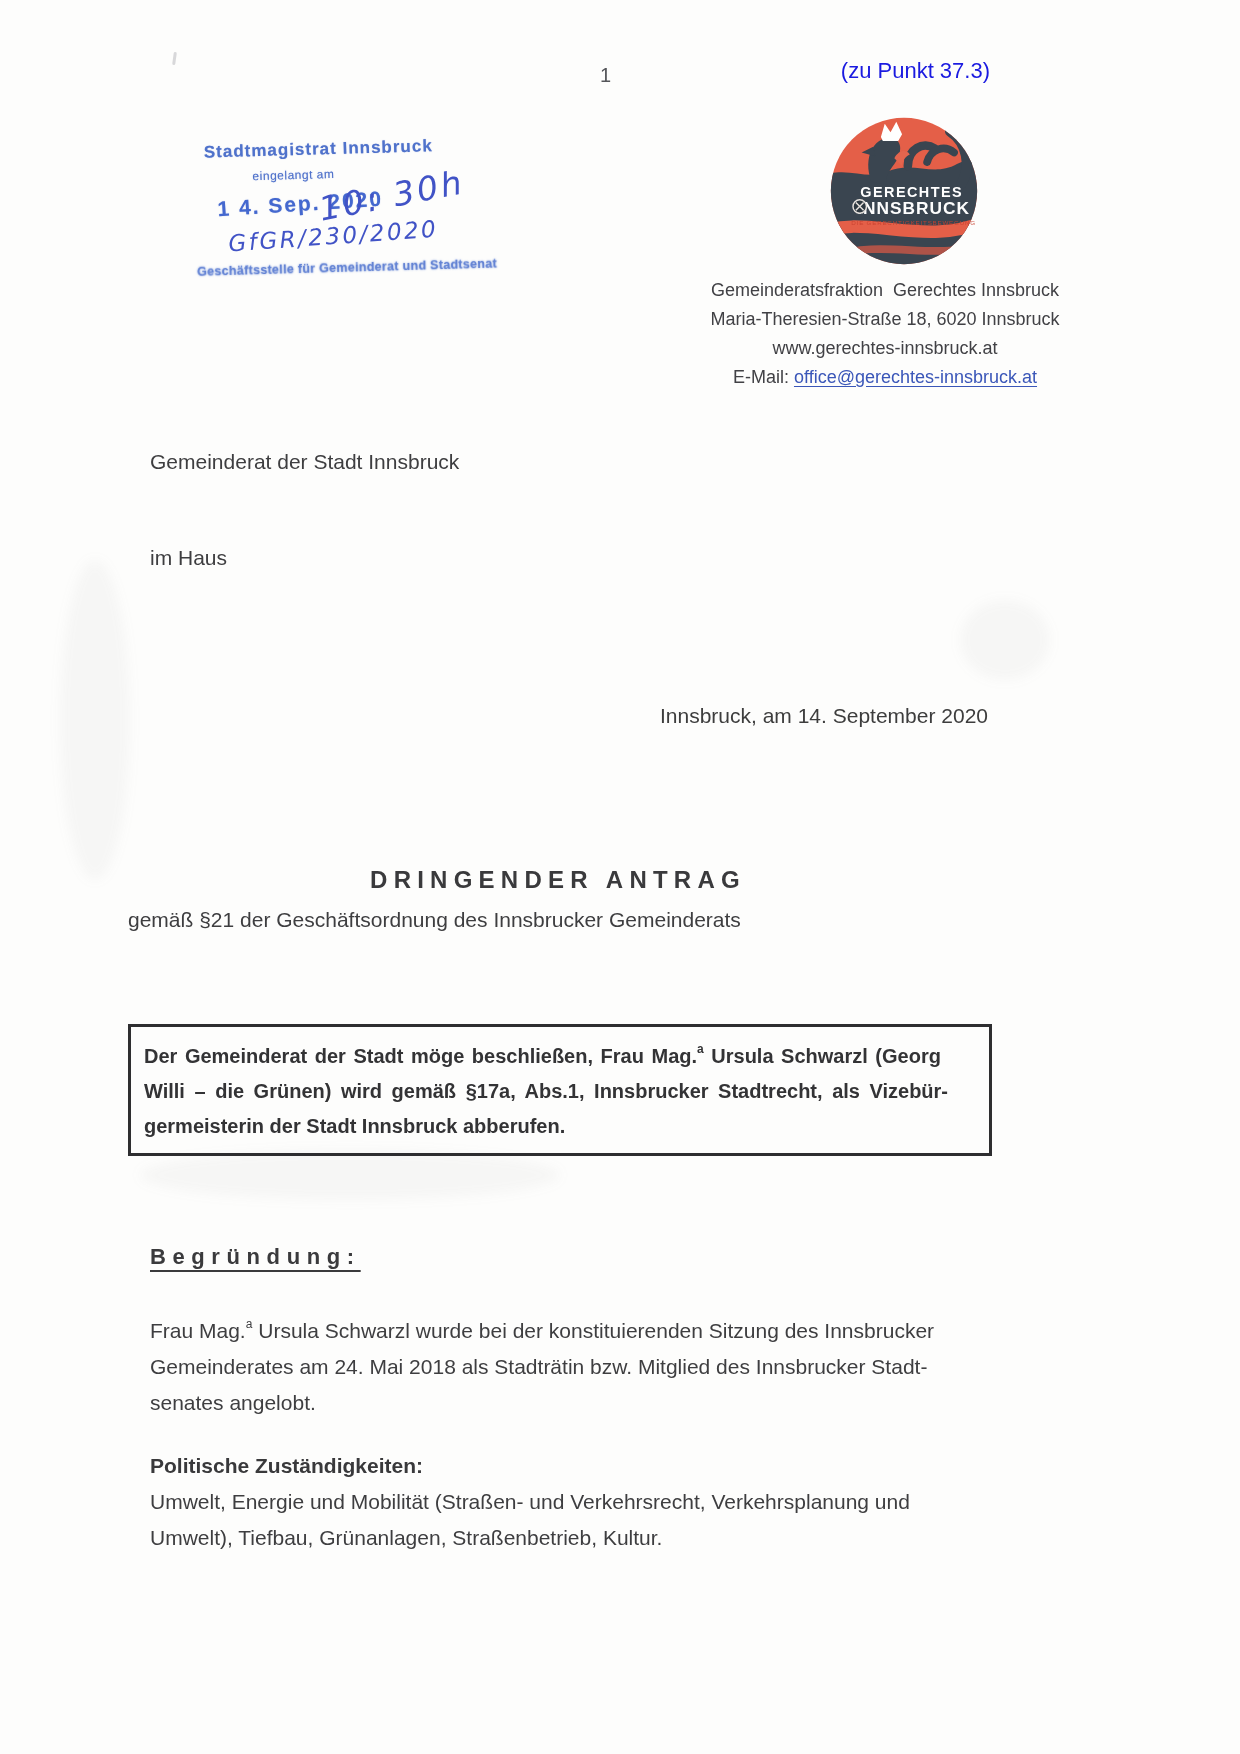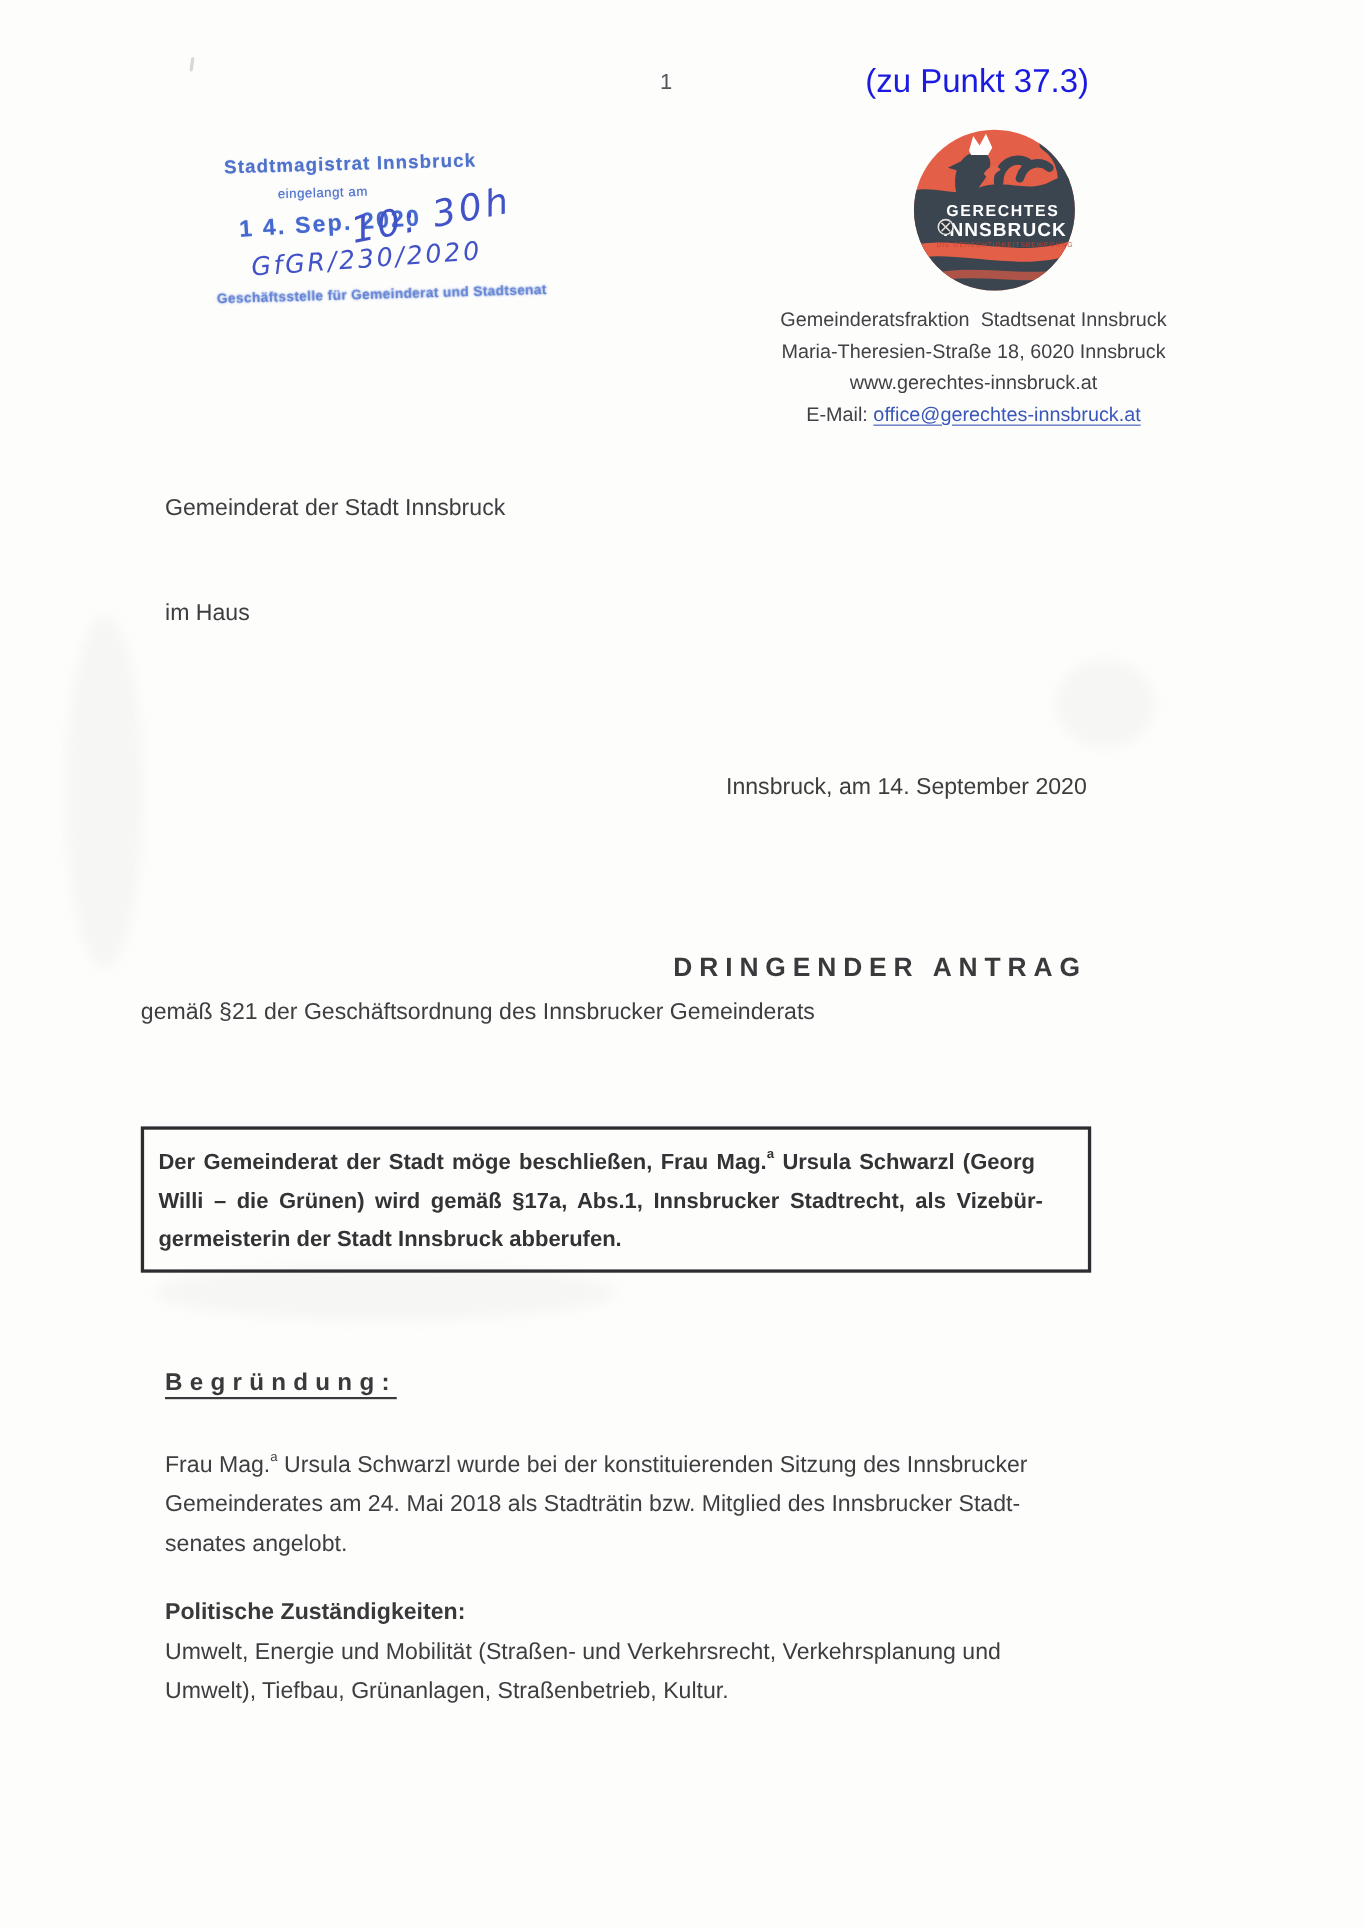--- a/index.html
+++ b/index.html
@@ -8,41 +8,41 @@
     background:#fdfdfc;overflow:hidden;
     font-family:"Liberation Sans",sans-serif;color:#3d3d3d;
   }
   .abs{position:absolute;}
   .nowrap{white-space:pre;}
   
   .scan-mark{background:#b9b9bd;opacity:.55;border-radius:2px;}
   .smudge{background:rgba(120,120,125,.05);filter:blur(6px);border-radius:50%;}
   
   .page-number{font-size:20px;color:#55565a;}
-  .point-annotation{font-size:30px;color:#1a1ae0;width:300px;text-align:right;}
+  .point-annotation{font-size:22px;color:#1a1ae0;width:300px;text-align:right;}
   
   .stamp-wrap{width:350px;height:180px;transform:rotate(-1.6deg);}
   .stamp{color:#4f72cb;text-shadow:0 0 1px rgba(80,110,200,.55);}
   .stamp-name{font-size:17px;font-weight:700;letter-spacing:1px;}
   .stamp-sub{font-size:12px;letter-spacing:.5px;}
   .stamp-date{font-size:21px;font-weight:700;letter-spacing:2px;transform:rotate(-2deg);color:#4468cf;}
   .handwriting{font-style:italic;color:#4153c6;font-family:"DejaVu Sans",sans-serif;}
   .stamp-ref{font-size:23px;letter-spacing:2.5px;transform:rotate(-2.5deg);}
   .stamp-office{font-size:12.5px;font-weight:700;letter-spacing:.3px;color:#6383d4;
                 text-shadow:0 0 2px rgba(90,125,210,.8);filter:blur(.3px);}
   .stamp-time{font-size:33px;letter-spacing:3px;transform:rotate(-11deg);}
   
   .logo-svg{filter:blur(.4px);}
   .letterhead{width:490px;text-align:center;font-size:18px;line-height:29px;color:#414145;}
   .email-link{color:#3a56b8;text-decoration:underline;text-underline-offset:3px;}
   
   .bodytext{font-size:21px;line-height:36px;color:#3e3e40;}
   .recipient{font-size:21px;line-height:31px;}
   .dateline{width:488px;text-align:right;font-size:21px;}
-  .doc-title{width:860px;text-align:right;font-size:24px;font-weight:700;
+  .doc-title{width:860px;text-align:center;font-size:24px;font-weight:700;
              letter-spacing:.26em;color:#3a3a3c;}
   .doc-subtitle{width:860px;text-align:left;font-size:21px;color:#3e3e40;}
   .motion-box{width:832px;border:3px solid #2e2e30;padding:7px 13px 9px 13px;
               font-size:20px;font-weight:700;line-height:35px;color:#333335;}
   .motion-line{white-space:pre;}
   .ws1{word-spacing:2px;} .ws2{word-spacing:4px;}
   sup.sup-a{font-size:12px;font-weight:inherit;position:relative;top:-2px;}
   .just-heading{font-size:22px;font-weight:700;letter-spacing:.3em;color:#3a3a3c;
                 text-decoration:underline;text-decoration-thickness:2px;text-underline-offset:6px;}
   .bold-sub{font-weight:700;color:#39393b;}
@@ -100,21 +100,21 @@
     <text x="90" y="104" text-anchor="middle" font-family="Liberation Sans, sans-serif" font-size="18" font-weight="bold" letter-spacing="1" fill="#fdfdfd">INNSBRUCK</text>
 
     <g>
       <circle cx="34" cy="96" r="7" fill="#2e3840" stroke="#e8e3de" stroke-width="1.5"></circle>
       <path d="M30,92 L38,100 M38,92 L30,100" stroke="#e8e3de" stroke-width="1.5"></path>
     </g>
     <text x="90" y="115" text-anchor="middle" font-family="Liberation Sans, sans-serif" font-size="6.5" letter-spacing="0.8" fill="#c8402f" opacity=".9">DIE GERECHTIGKEITSBEWEGUNG</text>
   </svg>
 
   <div class="abs letterhead" style="left:640px;top:276px;">
-    <div class="nowrap">Gemeinderatsfraktion  Stadtsenat Innsbruck</div>
+    <div class="nowrap">Gemeinderatsfraktion  Gerechtes Innsbruck</div>
     <div>Maria-Theresien-Straße 18, 6020 Innsbruck</div>
     <div>www.gerechtes-innsbruck.at</div>
     <div><span>E-Mail: </span><span class="email-link">office@gerechtes-innsbruck.at</span></div>
   </div>
 
   <div class="abs bodytext recipient" style="left:150px;top:446px;">
     <div>Gemeinderat der Stadt Innsbruck</div>
   </div>
   <div class="abs bodytext" style="left:150px;top:540px;">im Haus</div>
 

